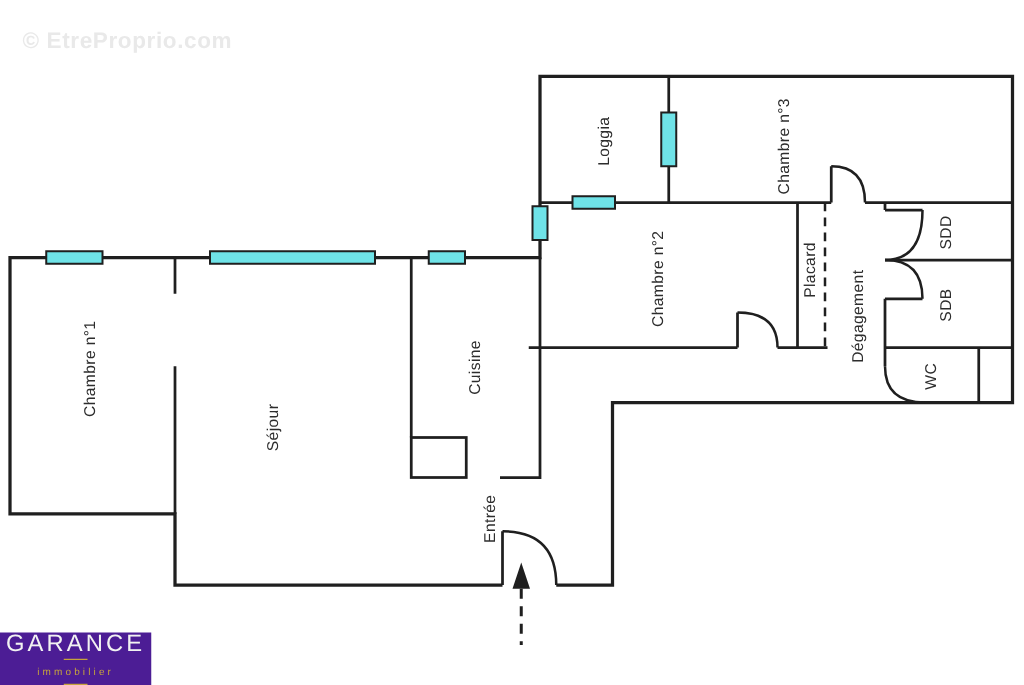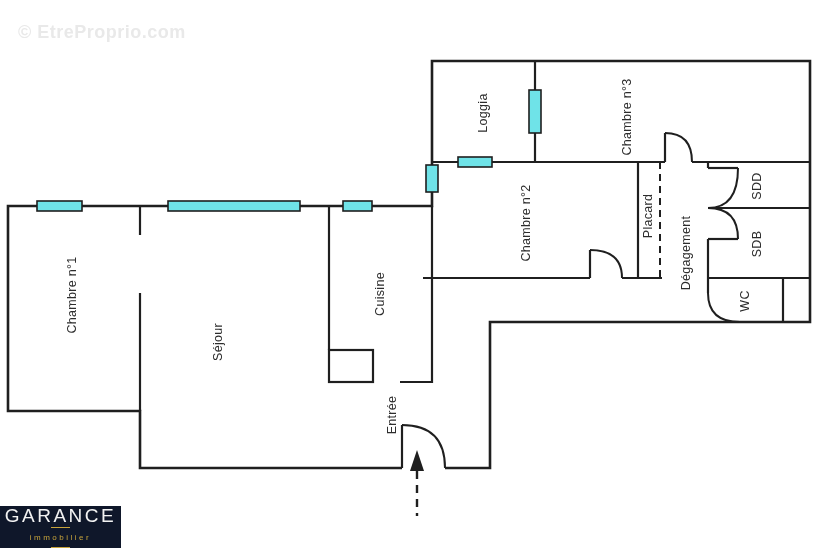--- a/index.html
+++ b/index.html
@@ -20,21 +20,21 @@
     font-size:18px;
     font-weight:700;
     letter-spacing:.5px;
     color:#e9e9e9;
     user-select:none;
   }
   .logo{
     position:absolute;
     left:0;top:506px;
     width:121px;height:42px;
-    background:#0f172a;
+    background:#4c1d95;
     display:flex;flex-direction:column;
     align-items:center;justify-content:center;
   }
   .logo-name{
     color:#f2f2f2;
     font-size:19px;
     letter-spacing:2.5px;
     line-height:20px;
     font-weight:400;
   }

